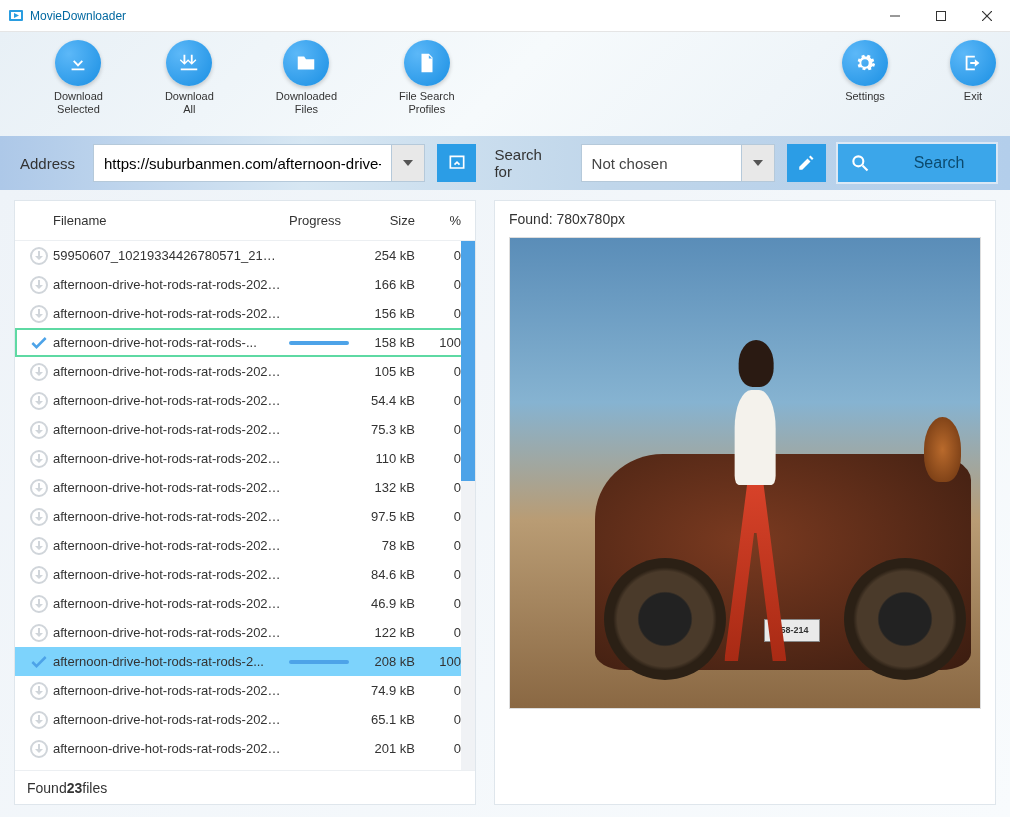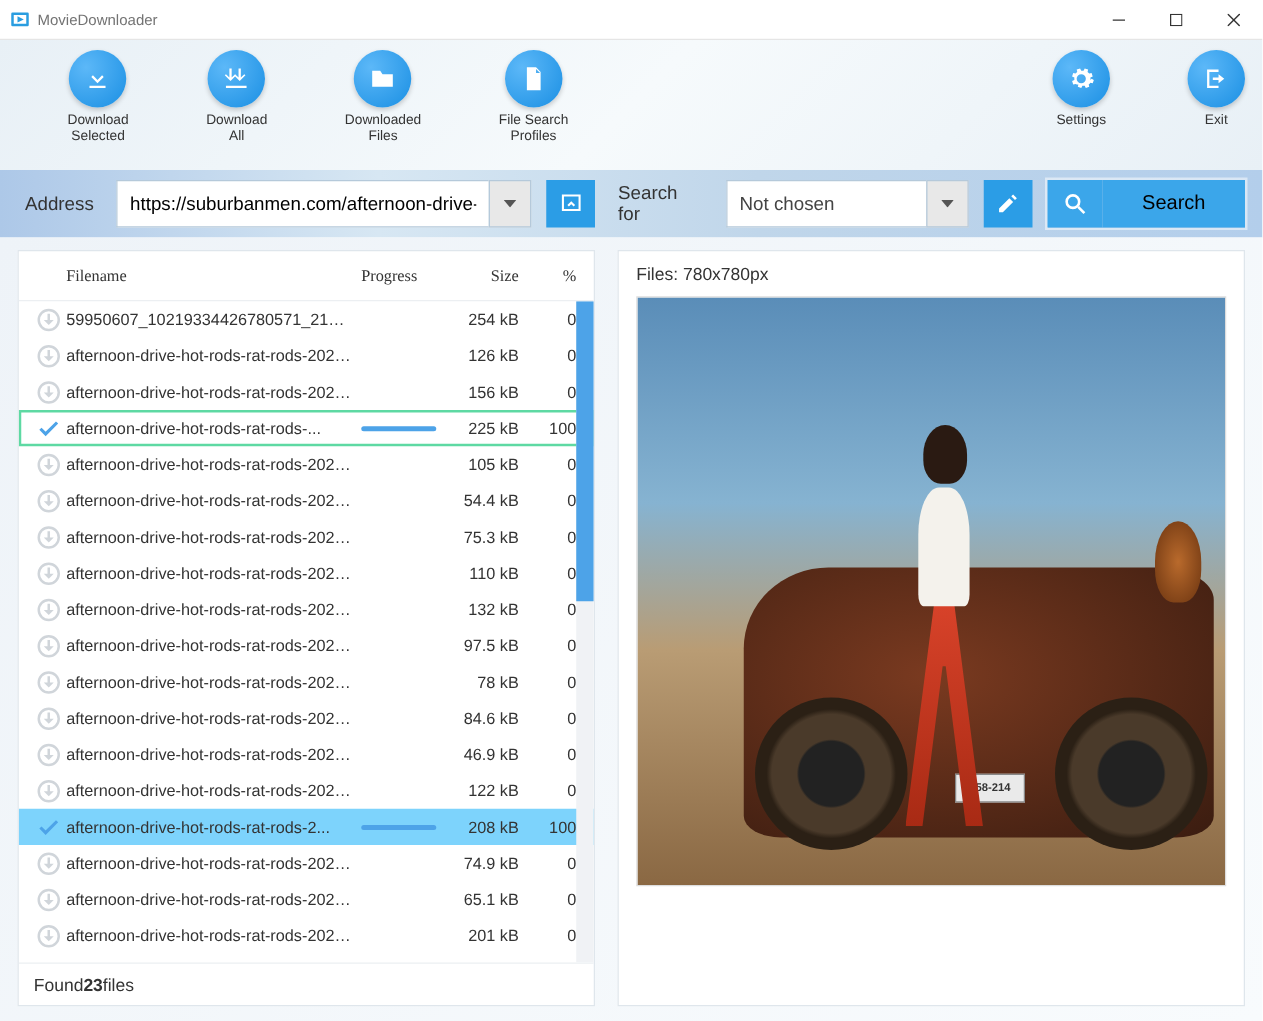--- a/index.html
+++ b/index.html
@@ -1,21 +1,21 @@
 <!DOCTYPE html>
 <html><head>
 <meta charset="utf-8">
 <style>
 * { margin: 0; padding: 0; box-sizing: border-box; }
 body { font-family: "Segoe UI", Arial, sans-serif; font-size: 13px; background: #fff; width: 1010px; height: 817px; overflow: hidden; display: flex; flex-direction: column; }
 
 
 .titlebar { height: 32px; display: flex; align-items: center; padding: 0 0 0 8px; border-bottom: 1px solid #e5e5e5; }
 .titlebar-icon { width: 16px; height: 16px; margin-right: 6px; }
-.titlebar-title { flex: 1; font-size: 12px; color: #737373; }
+.titlebar-title { flex: 1; font-size: 12px; color: #0369a1; }
 .titlebar-btns { display: flex; }
 .titlebar-btn { width: 46px; height: 32px; display: flex; align-items: center; justify-content: center; color: #333; }
 
 
 .toolbar { height: 104px; padding: 8px 14px 6px; display: flex; gap: 22px; background: linear-gradient(135deg, #e8f0f6 0%, #f6fafc 50%, #e8f0f6 100%); }
 .toolbar .spacer { flex: 1; }
 .tool-item { display: flex; flex-direction: column; align-items: center; gap: 4px; cursor: pointer; margin-left: 40px; }
 .tool-circle { width: 46px; height: 46px; border-radius: 50%; background: radial-gradient(circle at 30% 30%, #5cb8f8, #1a8fe3); display: flex; align-items: center; justify-content: center; color: #fff; box-shadow: 0 2px 4px rgba(0,0,0,.2); }
 .tool-label { font-size: 11px; text-align: center; line-height: 13px; color: #333; white-space: pre-line; }
 
@@ -23,30 +23,30 @@
 .addrbar { height: 54px; padding: 8px 14px; display: flex; align-items: center; gap: 12px; background: linear-gradient(90deg, #adc8e8 0%, #d7e7f3 30%, #c0d6ea 60%, #b3ceeb 100%); }
 .addrbar-label { font-size: 15px; color: #333; padding: 0 6px; }
 .combo { display: flex; height: 38px; }
 .combo input { border: 1px solid #b5c9da; border-right: none; padding: 0 10px; font-size: 15px; background: #fff; height: 100%; outline: none; }
 .combo .dd { width: 34px; border: 1px solid #b5c9da; display:flex; align-items:center; justify-content:center; background:#e8e8e8; cursor:pointer; }
 .addr-input { width: 298px; }
 .open-btn, .edit-btn { width: 40px; height: 38px; background: #2b9de6; display:flex; align-items:center; justify-content:center; color:#fff; cursor:pointer; }
 .search-select { width: 160px; font-size: 15px; padding: 0 10px; color:#444; }
 .search-wrap { display:flex; height:38px; box-shadow: 0 0 0 2px rgba(255,255,255,.5); }
 .search-ico { width: 44px; background: #3ba6ea; display:flex; align-items:center; justify-content:center; color:#fff; }
-.search-btn { width: 114px; background: #3ba6ea; color:#000000; font-size:16px; display:flex; align-items:center; justify-content:center; cursor:pointer; }
+.search-btn { width: 114px; background: #3ba6ea; color:#0c4a6e; font-size:16px; display:flex; align-items:center; justify-content:center; cursor:pointer; }
 
 
 .content { flex:1; display:flex; gap: 18px; padding: 10px 14px 12px; background: linear-gradient(135deg,#eef3f8,#f8fbfd); overflow:hidden; }
 .panel { background:#fff; border:1px solid #dfe6ec; display:flex; flex-direction:column; overflow:hidden; }
 .left { width: 462px; }
 .right { flex:1; padding: 10px 14px; }
 
 
-.thead { display:flex; align-items:center; height:40px; padding:0 10px; color:#333; border-bottom:1px solid #eceff2; font-size:13px;font-family:Liberation Serif, serif; }
+.thead { display:flex; align-items:center; height:40px; padding:0 10px; color:#333; border-bottom:1px solid #eceff2; font-size:13px; }
 .col-icon { width:28px; }
 .col-name { flex:1; padding-right:8px; }
 .col-prog { width:70px; text-align:left; }
 .col-size { width:68px; text-align:right; padding-right: 12px;}
 .col-pct { width:38px; text-align:right; padding-right:4px; }
 .tbody { flex:1; overflow:hidden; position:relative; }
 .tbody-inner { position:absolute; inset:0; overflow:hidden; }
 .row { display:flex; align-items:center; height:29px; padding:0 10px; font-size:13px; color:#333; }
 .row .name { flex:1; white-space:nowrap; overflow:hidden; text-overflow:ellipsis; padding-right:8px; }
 .row .prog { width:70px; display:flex; align-items:center; }
@@ -230,21 +230,21 @@
             <div class="prog"></div>
             <div class="size">254 kB</div>
             <div class="pct">0</div>
           </div>
           <div class="row">
             <div class="ico">
               <div class="dl-ico"></div>
             </div>
             <div class="name">afternoon-drive-hot-rods-rat-rods-20210325-1001...</div>
             <div class="prog"></div>
-            <div class="size">126 kB</div>
+            <div class="size">166 kB</div>
             <div class="pct">0</div>
           </div>
           <div class="row">
             <div class="ico">
               <div class="dl-ico"></div>
             </div>
             <div class="name">afternoon-drive-hot-rods-rat-rods-20210325-1002...</div>
             <div class="prog"></div>
             <div class="size">156 kB</div>
             <div class="pct">0</div>
@@ -252,21 +252,21 @@
           <div class="row hlgreen">
             <div class="ico">
               <svg width="20" height="20" viewBox="0 0 24 24" class="check-ico">
                 <path d="M4 12l5 5L20 6" fill="none" stroke="currentColor" stroke-width="3"></path>
               </svg>
             </div>
             <div class="name">afternoon-drive-hot-rods-rat-rods-...</div>
             <div class="prog">
               <div class="progbar"></div>
             </div>
-            <div class="size">225 kB</div>
+            <div class="size">158 kB</div>
             <div class="pct">100</div>
           </div>
           <div class="row">
             <div class="ico">
               <div class="dl-ico"></div>
             </div>
             <div class="name">afternoon-drive-hot-rods-rat-rods-20210325-1004...</div>
             <div class="prog"></div>
             <div class="size">105 kB</div>
             <div class="pct">0</div>
@@ -398,21 +398,21 @@
       </div>
     </div>
     <div class="tfoot">
       <span>Found </span>
       <b>23</b>
       <span> files</span>
     </div>
   </div>
 
   <div class="panel right">
-    <div class="preview-title">Files: 780x780px</div>
+    <div class="preview-title">Found: 780x780px</div>
     <div class="preview-img">
       <div class="car"></div>
       <div class="wheel l"></div>
       <div class="wheel r"></div>
       <div class="rooster"></div>
       <div class="plate">658-214</div>
       <div class="figure">
         <div class="legs"></div>
           <div class="torso"></div>
           <div class="head"></div>

